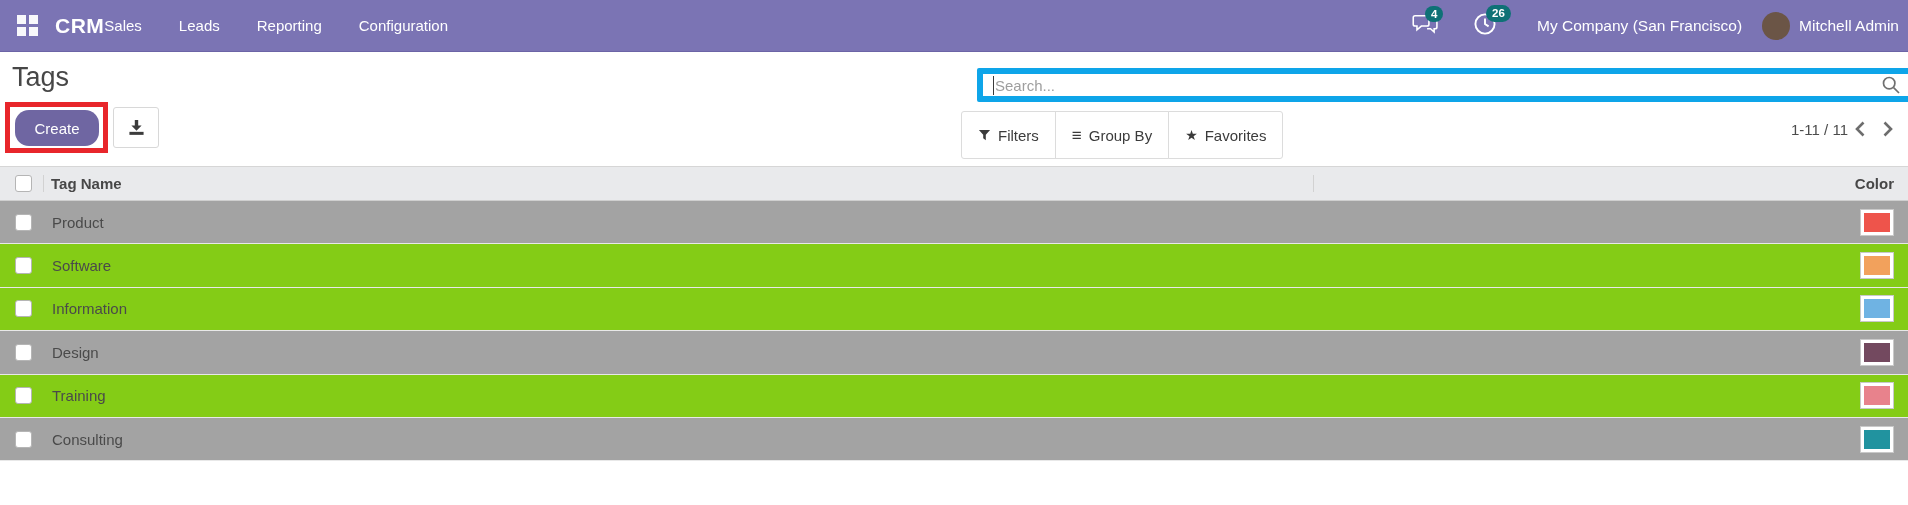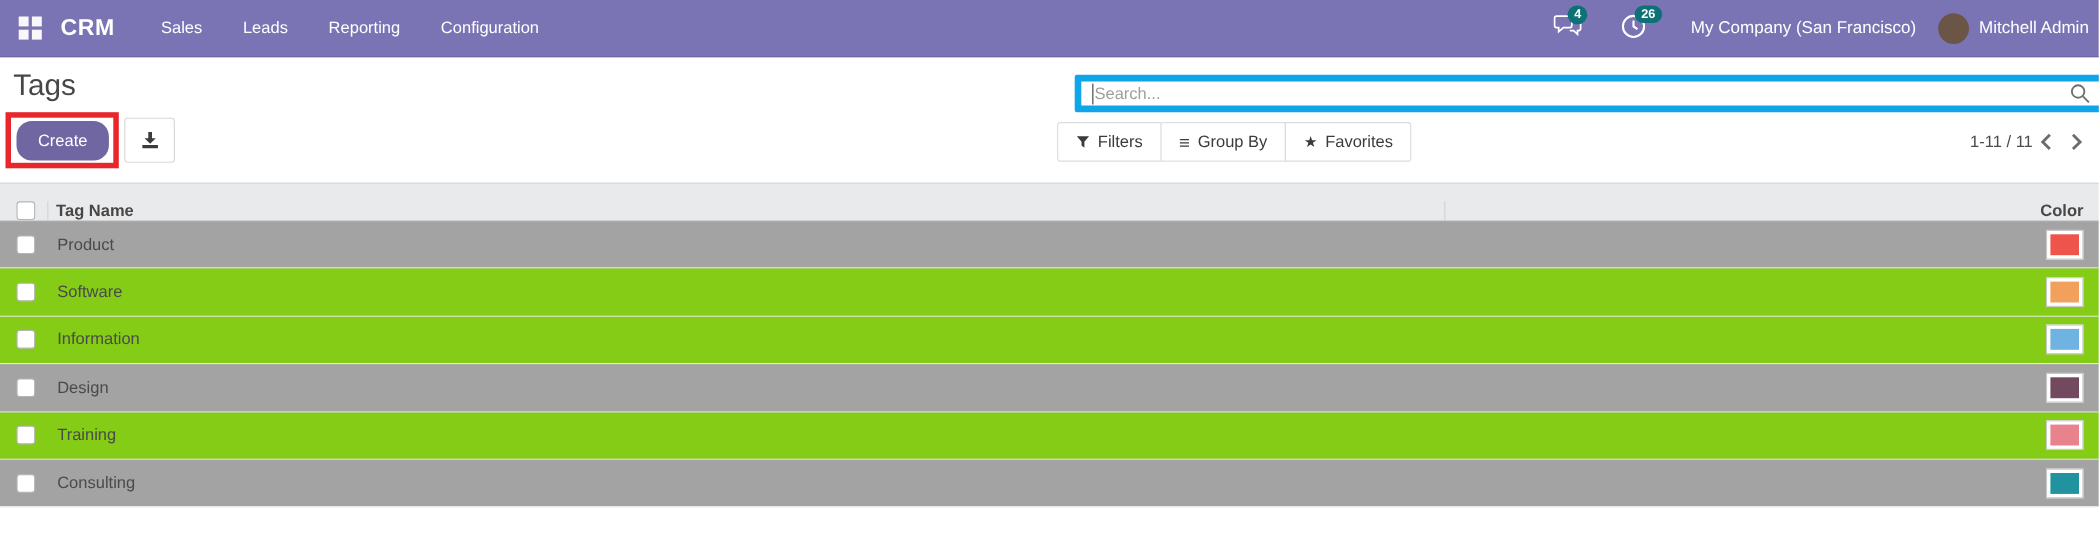--- a/index.html
+++ b/index.html
@@ -10,21 +10,21 @@
   *{box-sizing:border-box;margin:0;padding:0}
   html,body{width:1908px;height:505px;overflow:hidden}
   body{position:relative;background:#fff;font-family:"Liberation Sans",sans-serif;color:var(--txt)}
 
   
   .navbar{position:absolute;top:0;left:0;width:1908px;height:52px;background:var(--nav-bg);
           border-bottom:1px solid var(--nav-border);display:flex;align-items:center;padding-left:17px}
   .apps-icon{width:21px;height:21px;display:grid;grid-template-columns:9px 9px;grid-template-rows:9px 9px;
              gap:3px;margin-right:17px;cursor:pointer}
   .apps-icon span{background:rgba(255,255,255,.95);display:block}
-  .brand{color:#fff;font-size:21px;font-weight:bold;margin-right:42px;letter-spacing:.5px}
+  .brand{color:#fff;font-size:21px;font-weight:bold;letter-spacing:.5px}
   .nav-menu{display:flex;align-items:center;gap:37px}
   .nav-menu .mi{color:#fff;font-size:15px;cursor:pointer;white-space:nowrap}
   .nav-right{position:absolute;right:9px;top:0;height:52px;display:flex;align-items:center}
   .icon-wrap{position:relative;display:inline-block;cursor:pointer}
   .icon-wrap.chat{margin-right:34px}
   .icon-wrap.clock{margin-right:40px}
   .nav-badge{position:absolute;top:-7px;left:13px;background:var(--badge);color:#fff;font-size:11.5px;
              font-weight:bold;border-radius:10px;padding:2px 6px;line-height:1.1;min-width:12px;text-align:center}
   .company{color:#fff;font-size:15.5px;margin-right:20px;white-space:nowrap}
   .avatar{width:28px;height:28px;border-radius:50%;margin-right:9px;
@@ -41,34 +41,34 @@
   .search-mag{margin-left:auto;display:flex;align-items:center;cursor:pointer}
 
   .annot-box{position:absolute;left:5px;top:102px;width:103px;height:51px;border:5px solid var(--annot);
              pointer-events:none;z-index:6}
   .btn-create{position:absolute;left:15px;top:110px;width:84px;height:36px;background:var(--btn-primary);
               color:#fff;font-size:15px;border:none;border-radius:14px;cursor:pointer;font-family:inherit}
   .btn-export{position:absolute;left:113px;top:107px;width:46px;height:41px;background:#fff;
               border:1px solid #d8d8d8;border-radius:3px;display:flex;align-items:center;justify-content:center;cursor:pointer}
 
   .filter-group{position:absolute;left:961px;top:111px;height:36px;display:flex}
-  .fbtn{height:36px;background:#fff;border:1px solid #dcdcdc;display:flex;align-items:center;gap:7px;
+  .fbtn{height:48px;background:#fff;border:1px solid #dcdcdc;display:flex;align-items:center;gap:7px;
         padding:0 16px;font-size:15px;color:#3b3b3b;cursor:pointer;margin-left:-1px;font-family:inherit}
   .fbtn:first-child{border-radius:3px 0 0 3px;margin-left:0}
   .fbtn:last-child{border-radius:0 3px 3px 0}
   .glyph-bars{font-size:17px;font-weight:bold;color:#3b3b3b;line-height:1}
   .glyph-star{font-size:14px;color:#3b3b3b;line-height:1}
 
   .pager{position:absolute;right:8px;top:111px;height:36px;display:flex;align-items:center}
   .pager-text{font-size:15px;color:#4c4c4c;}
   .pg-btn{width:26px;height:28px;display:flex;align-items:center;justify-content:center;cursor:pointer;background:none;border:none}
 
   
   .thead{position:absolute;left:0;top:166px;width:1908px;height:35px;background:#e9eaec;
-         border-top:1px solid #d6d6d6;border-bottom:1px solid #cfcfcf;display:flex;align-items:flex-end}
+         border-top:1px solid #d6d6d6;border-bottom:1px solid #cfcfcf;display:flex;align-items:center}
   .th{display:flex;align-items:center;font-weight:bold;font-size:15px;color:#474747}
   .th-cb{width:44px;border-right:1px solid #d2d2d2}
   .th-name{width:1270px;border-right:1px solid #d2d2d2;padding-left:7px}
   .th-color{flex:1;justify-content:flex-end;padding-right:14px}
 
   .rows{position:absolute;left:0;top:201px;width:1908px}
   .trow{height:43.4px;border-bottom:1px solid #e8e8e8;display:flex;align-items:center;background:#84cc16;cursor:pointer}
   .trow.stripe{background:#a3a3a3}
   .cb{width:17px;height:17px;border:1px solid #b5b5b5;border-radius:3px;background:#fff;margin-left:15px;cursor:pointer;flex:none}
   .cell-name{margin-left:20px;font-size:15px;color:#4a4a4a}

